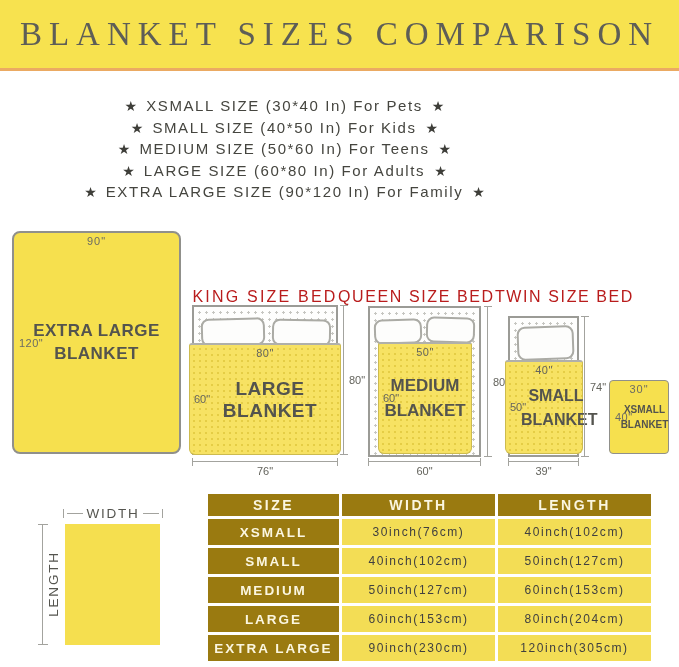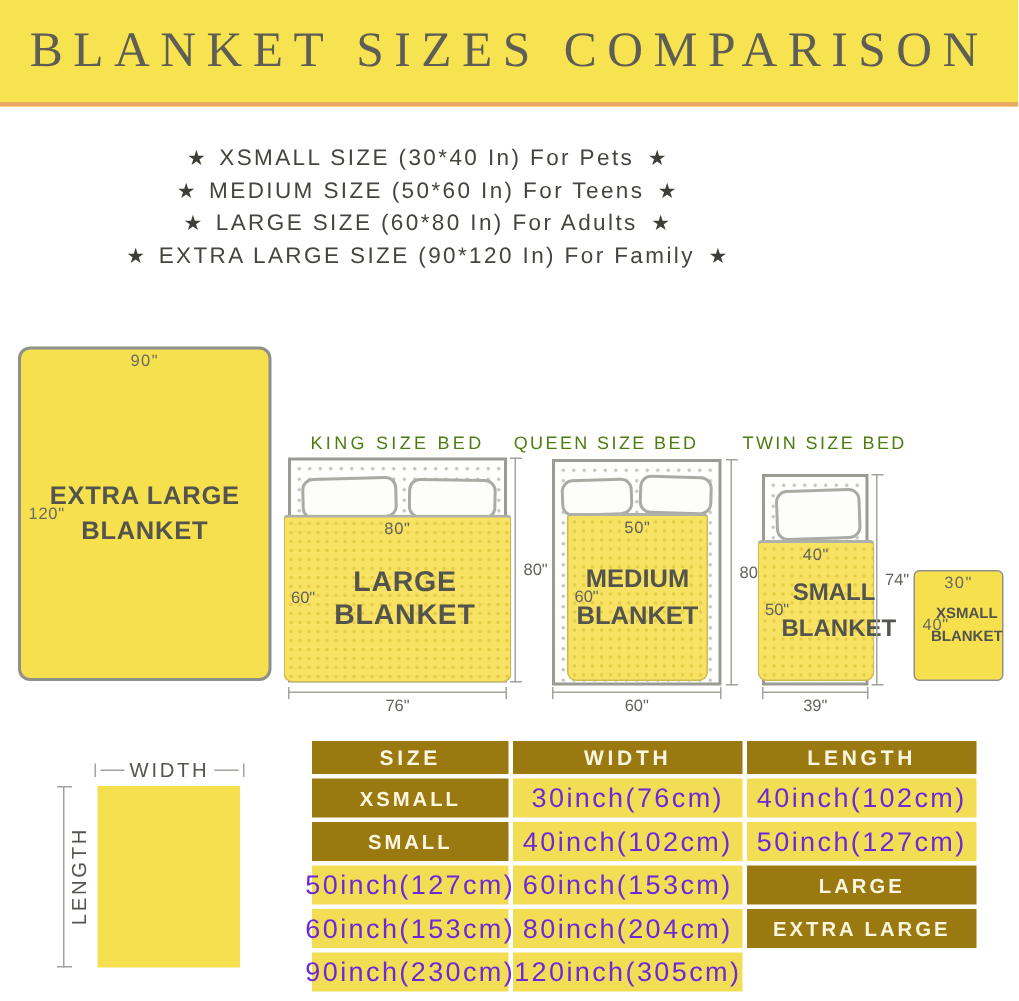--- a/index.html
+++ b/index.html
@@ -36,21 +36,21 @@
     position:absolute; inset:0; display:flex; align-items:center; justify-content:center;
     text-align:center; font-weight:bold; color:#54544E;
   }
   .blanket-name > span { display:block; }
   .xl-blanket .blanket-name { font-size:17px; line-height:1.35; letter-spacing:0.5px; }
   .xl-blanket .blanket-name > span { width:145px; }
   .xs-blanket .blanket-name { font-size:10px; line-height:1.5; padding-left:11px; }
   .xs-blanket .blanket-name > span { width:50px; }
 
   
-  .bed-title { position:absolute; text-align:center; font-size:12px; letter-spacing:2.2px; color:#4d7c0f; white-space:nowrap; }
+  .bed-title { position:absolute; text-align:center; font-size:16px; letter-spacing:2.2px; color:#b91c1c; white-space:nowrap; }
   .king-title  { left:190px; top:288px; width:150px; }
   .queen-title { left:338px; top:288px; width:132px; letter-spacing:1.6px; }
   .twin-title  { left:495px; top:288px; width:106px; letter-spacing:1.6px;text-align:center; }
 
   
   .bed {
     position:absolute; background-color:#FEFEFD;
     background-image:radial-gradient(circle, #C6C6C1 1.1px, transparent 1.4px);
     background-size:7px 7px; background-position:2px 2px;
     border:2px solid #9B9B96;
@@ -122,33 +122,34 @@
   
   .size-table {
     position:absolute; left:208px; top:494px;
     display:grid; grid-template-columns:131px 153px 153px;
     grid-template-rows:22px repeat(5, 26px); gap:3px;
   }
   .tcell { display:flex; align-items:center; justify-content:center; white-space:nowrap; }
   .th, .trowhead { background:#9A7A10; color:#FBF6E0; font-weight:bold; }
   .th { font-size:14px; letter-spacing:2.5px; }
   .trowhead { font-size:13.5px; letter-spacing:2px; }
-  .tdata { background:#F3DD55; color:#6d28d9; font-size:18px; letter-spacing:1.6px; }
+  .tdata { background:#F3DD55; color:#404040; font-size:12px; letter-spacing:1.6px; }
 </style>
 </head>
 <body>
 
 <div class="canvas">
 
   <header class="banner">
     <h1>BLANKET SIZES COMPARISON</h1>
   </header>
 
   <div class="size-list">
     <div class="size-line"><span class="star">★</span><span>XSMALL SIZE (30*40 In) For Pets</span><span class="star">★</span></div>
+    <div class="size-line"><span class="star">★</span><span>SMALL SIZE (40*50 In) For Kids</span><span class="star">★</span></div>
     <div class="size-line"><span class="star">★</span><span>MEDIUM SIZE (50*60 In) For Teens</span><span class="star">★</span></div>
     <div class="size-line"><span class="star">★</span><span>LARGE SIZE (60*80 In) For Adults</span><span class="star">★</span></div>
     <div class="size-line"><span class="star">★</span><span>EXTRA LARGE SIZE (90*120 In) For Family</span><span class="star">★</span></div>
   </div>
 
   <div class="flat-blanket xl-blanket">
     <span class="dim-top">90"</span>
     <span class="dim-left">120"</span>
     <div class="blanket-name">
         <span>EXTRA LARGE BLANKET</span>
@@ -236,20 +237,21 @@
     <div class="tcell th">LENGTH</div>
 
     <div class="tcell trowhead">XSMALL</div>
     <div class="tcell tdata">30inch(76cm)</div>
     <div class="tcell tdata">40inch(102cm)</div>
 
     <div class="tcell trowhead">SMALL</div>
     <div class="tcell tdata">40inch(102cm)</div>
     <div class="tcell tdata">50inch(127cm)</div>
 
+    <div class="tcell trowhead">MEDIUM</div>
     <div class="tcell tdata">50inch(127cm)</div>
     <div class="tcell tdata">60inch(153cm)</div>
 
     <div class="tcell trowhead">LARGE</div>
     <div class="tcell tdata">60inch(153cm)</div>
     <div class="tcell tdata">80inch(204cm)</div>
 
     <div class="tcell trowhead">EXTRA LARGE</div>
     <div class="tcell tdata">90inch(230cm)</div>
     <div class="tcell tdata">120inch(305cm)</div>

